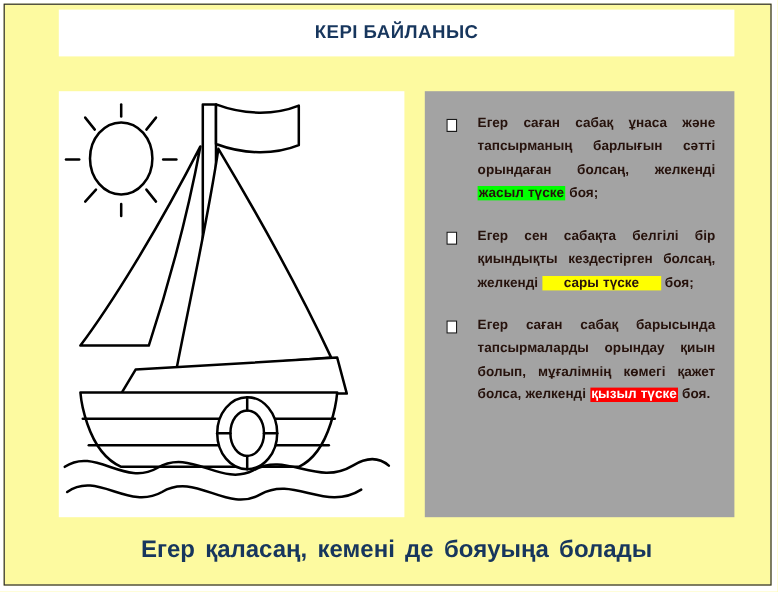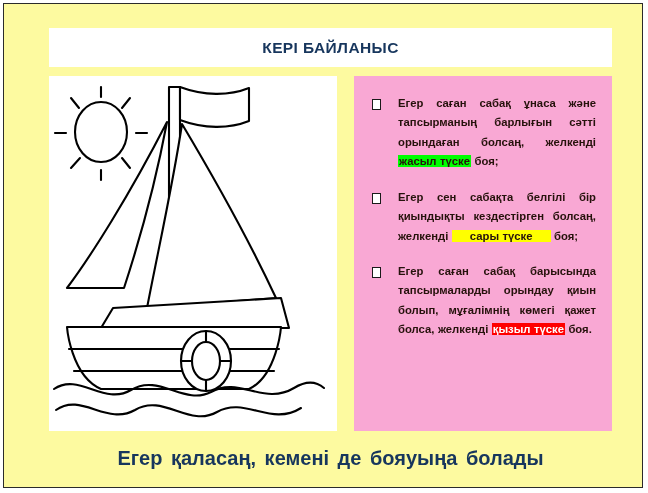--- a/index.html
+++ b/index.html
@@ -20,21 +20,21 @@
     width: 640px;
     height: 485px;
     background: #fdfaa0;
     border: 1px solid #2b2b2b;
     box-sizing: border-box;
   }
   
   .title-bar {
     position: absolute;
     left: 45px;
-    top: 24px;
+    top: 4px;
     width: 563px;
     height: 39px;
     background: #ffffff;
     display: flex;
     align-items: center;
     justify-content: center;
   }
   .title-text {
     font-size: 15.5px;
     font-weight: bold;
@@ -54,21 +54,21 @@
   .image-panel svg {
     display: block;
   }
   
   .text-panel {
     position: absolute;
     left: 350px;
     top: 72px;
     width: 258px;
     height: 355px;
-    background: #f9a8d4;
+    background: #a3a3a3;
     box-sizing: border-box;
     padding: 18px 16px 10px 18px;
   }
   .bullet-row {
     display: flex;
     align-items: flex-start;
     margin-bottom: 16px;
   }
   .bullet-box {
     flex: 0 0 auto;

